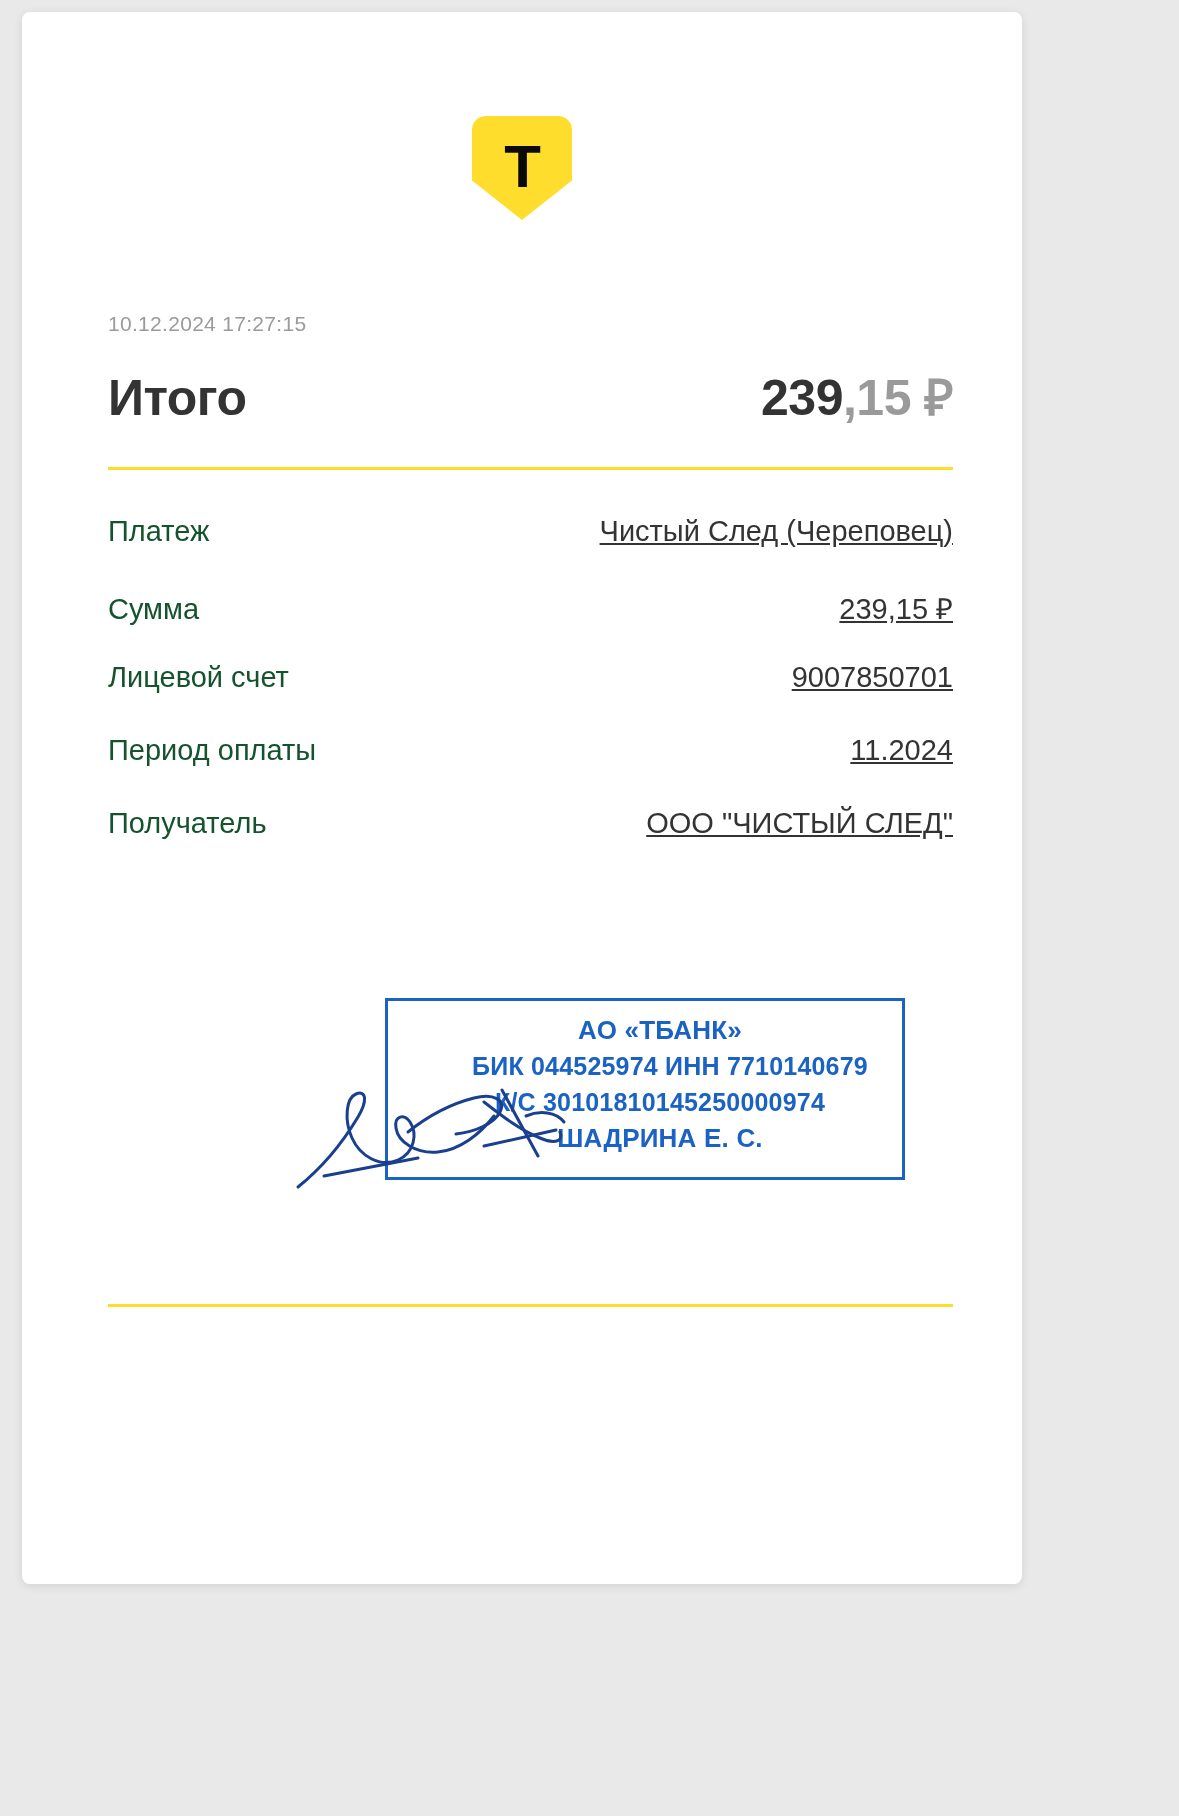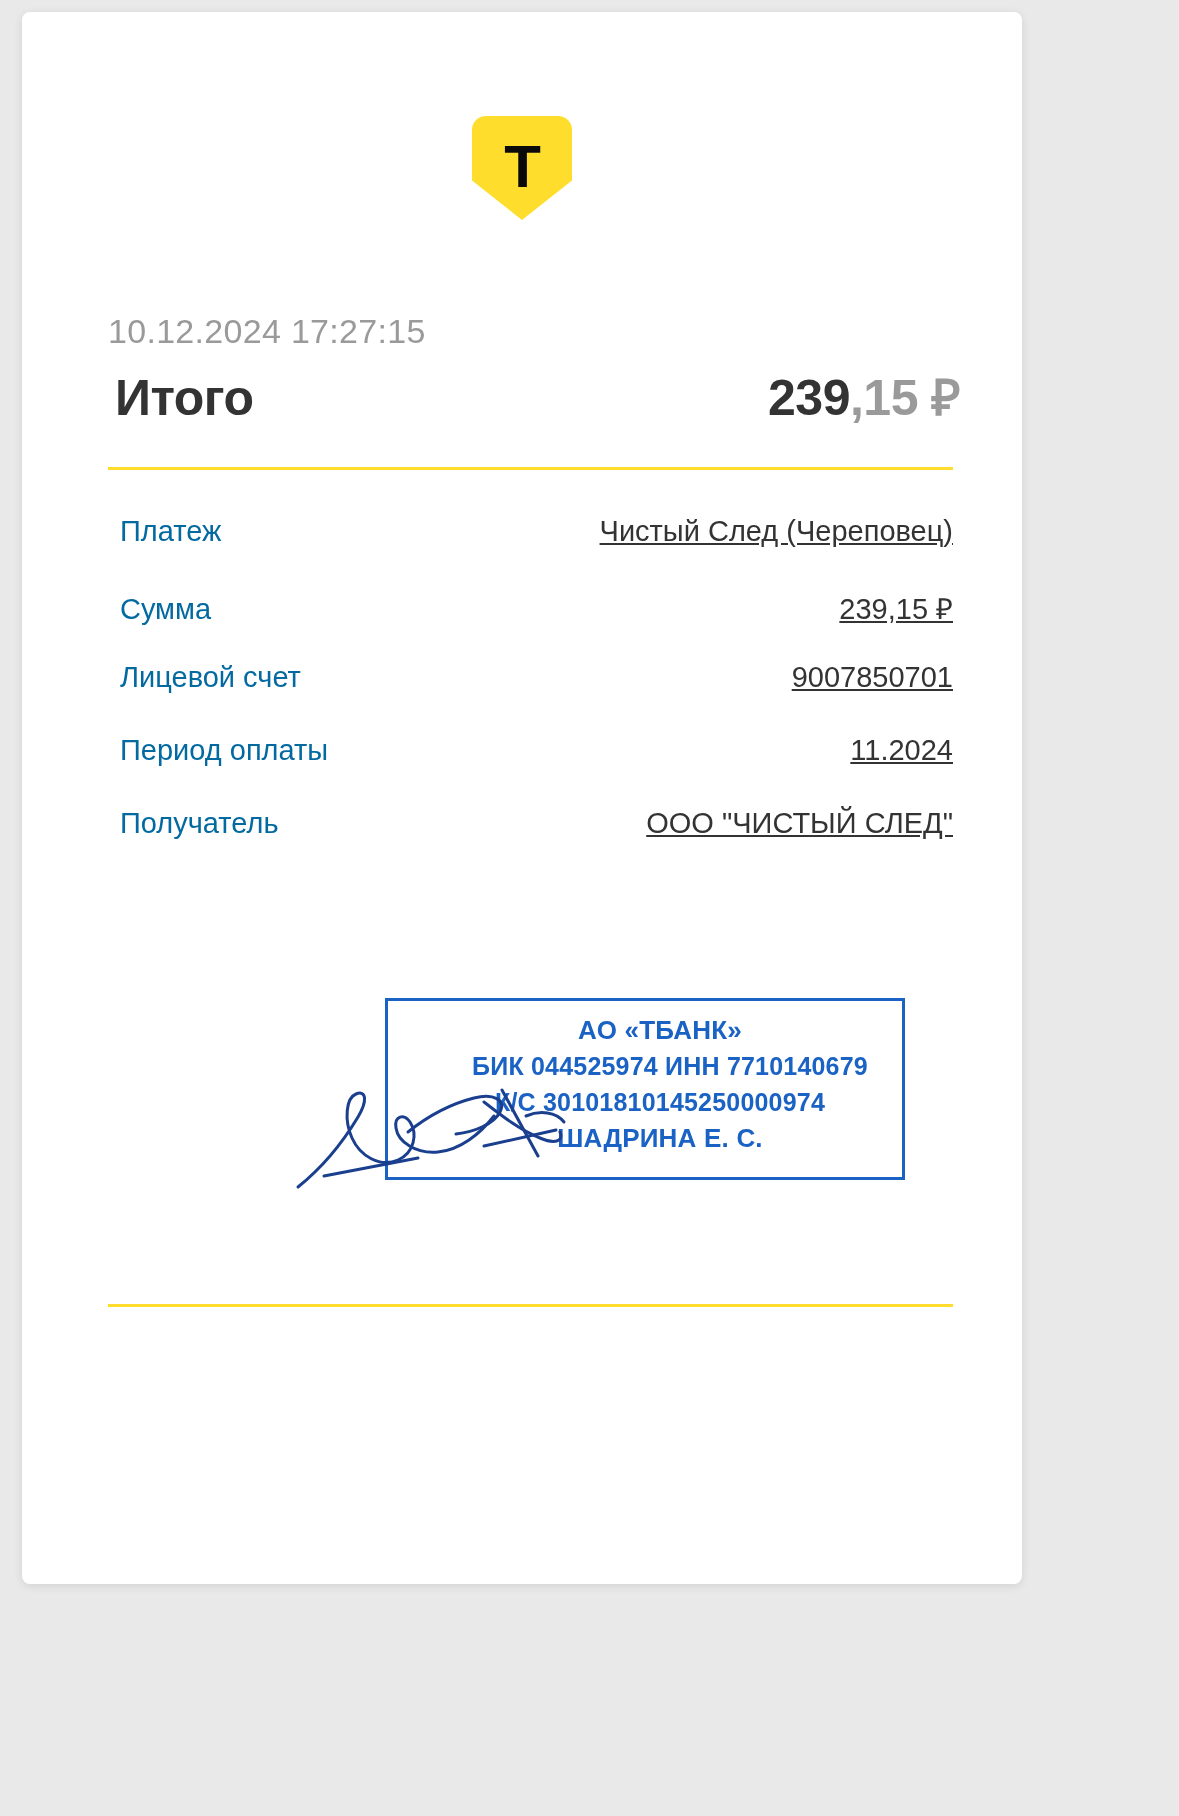--- a/index.html
+++ b/index.html
@@ -61,29 +61,29 @@
     font-size: 60px;
     color: #0a0a0a;
     letter-spacing: -1px;
   }
 
   
   .date-line {
     position: absolute;
     left: 86px;
     top: 300px;
-    font-size: 34px;
+    font-size: 21px;
     color: #9a9a9a;
     letter-spacing: 0.3px;
   }
 
   
   .total-row {
     position: absolute;
-    left: 93px;
+    left: 86px;
     top: 350px;
     width: 845px;
     display: flex;
     align-items: baseline;
     justify-content: space-between;
     gap: 28px;
   }
   .total-label {
     font-size: 50px;
     font-weight: bold;
@@ -123,22 +123,21 @@
     width: 845px;
   }
   .detail-row {
     display: flex;
     align-items: baseline;
     justify-content: space-between;
     height: 73px;
   }
   .detail-label {
     font-size: 29px;
-    color: #0369a1;
-    margin-left: 12px;
+    color: #14532d;
   }
   .detail-value {
     font-size: 29px;
     color: #333333;
     text-align: right;
     white-space: nowrap;
     text-decoration: underline;
   }
 
   

